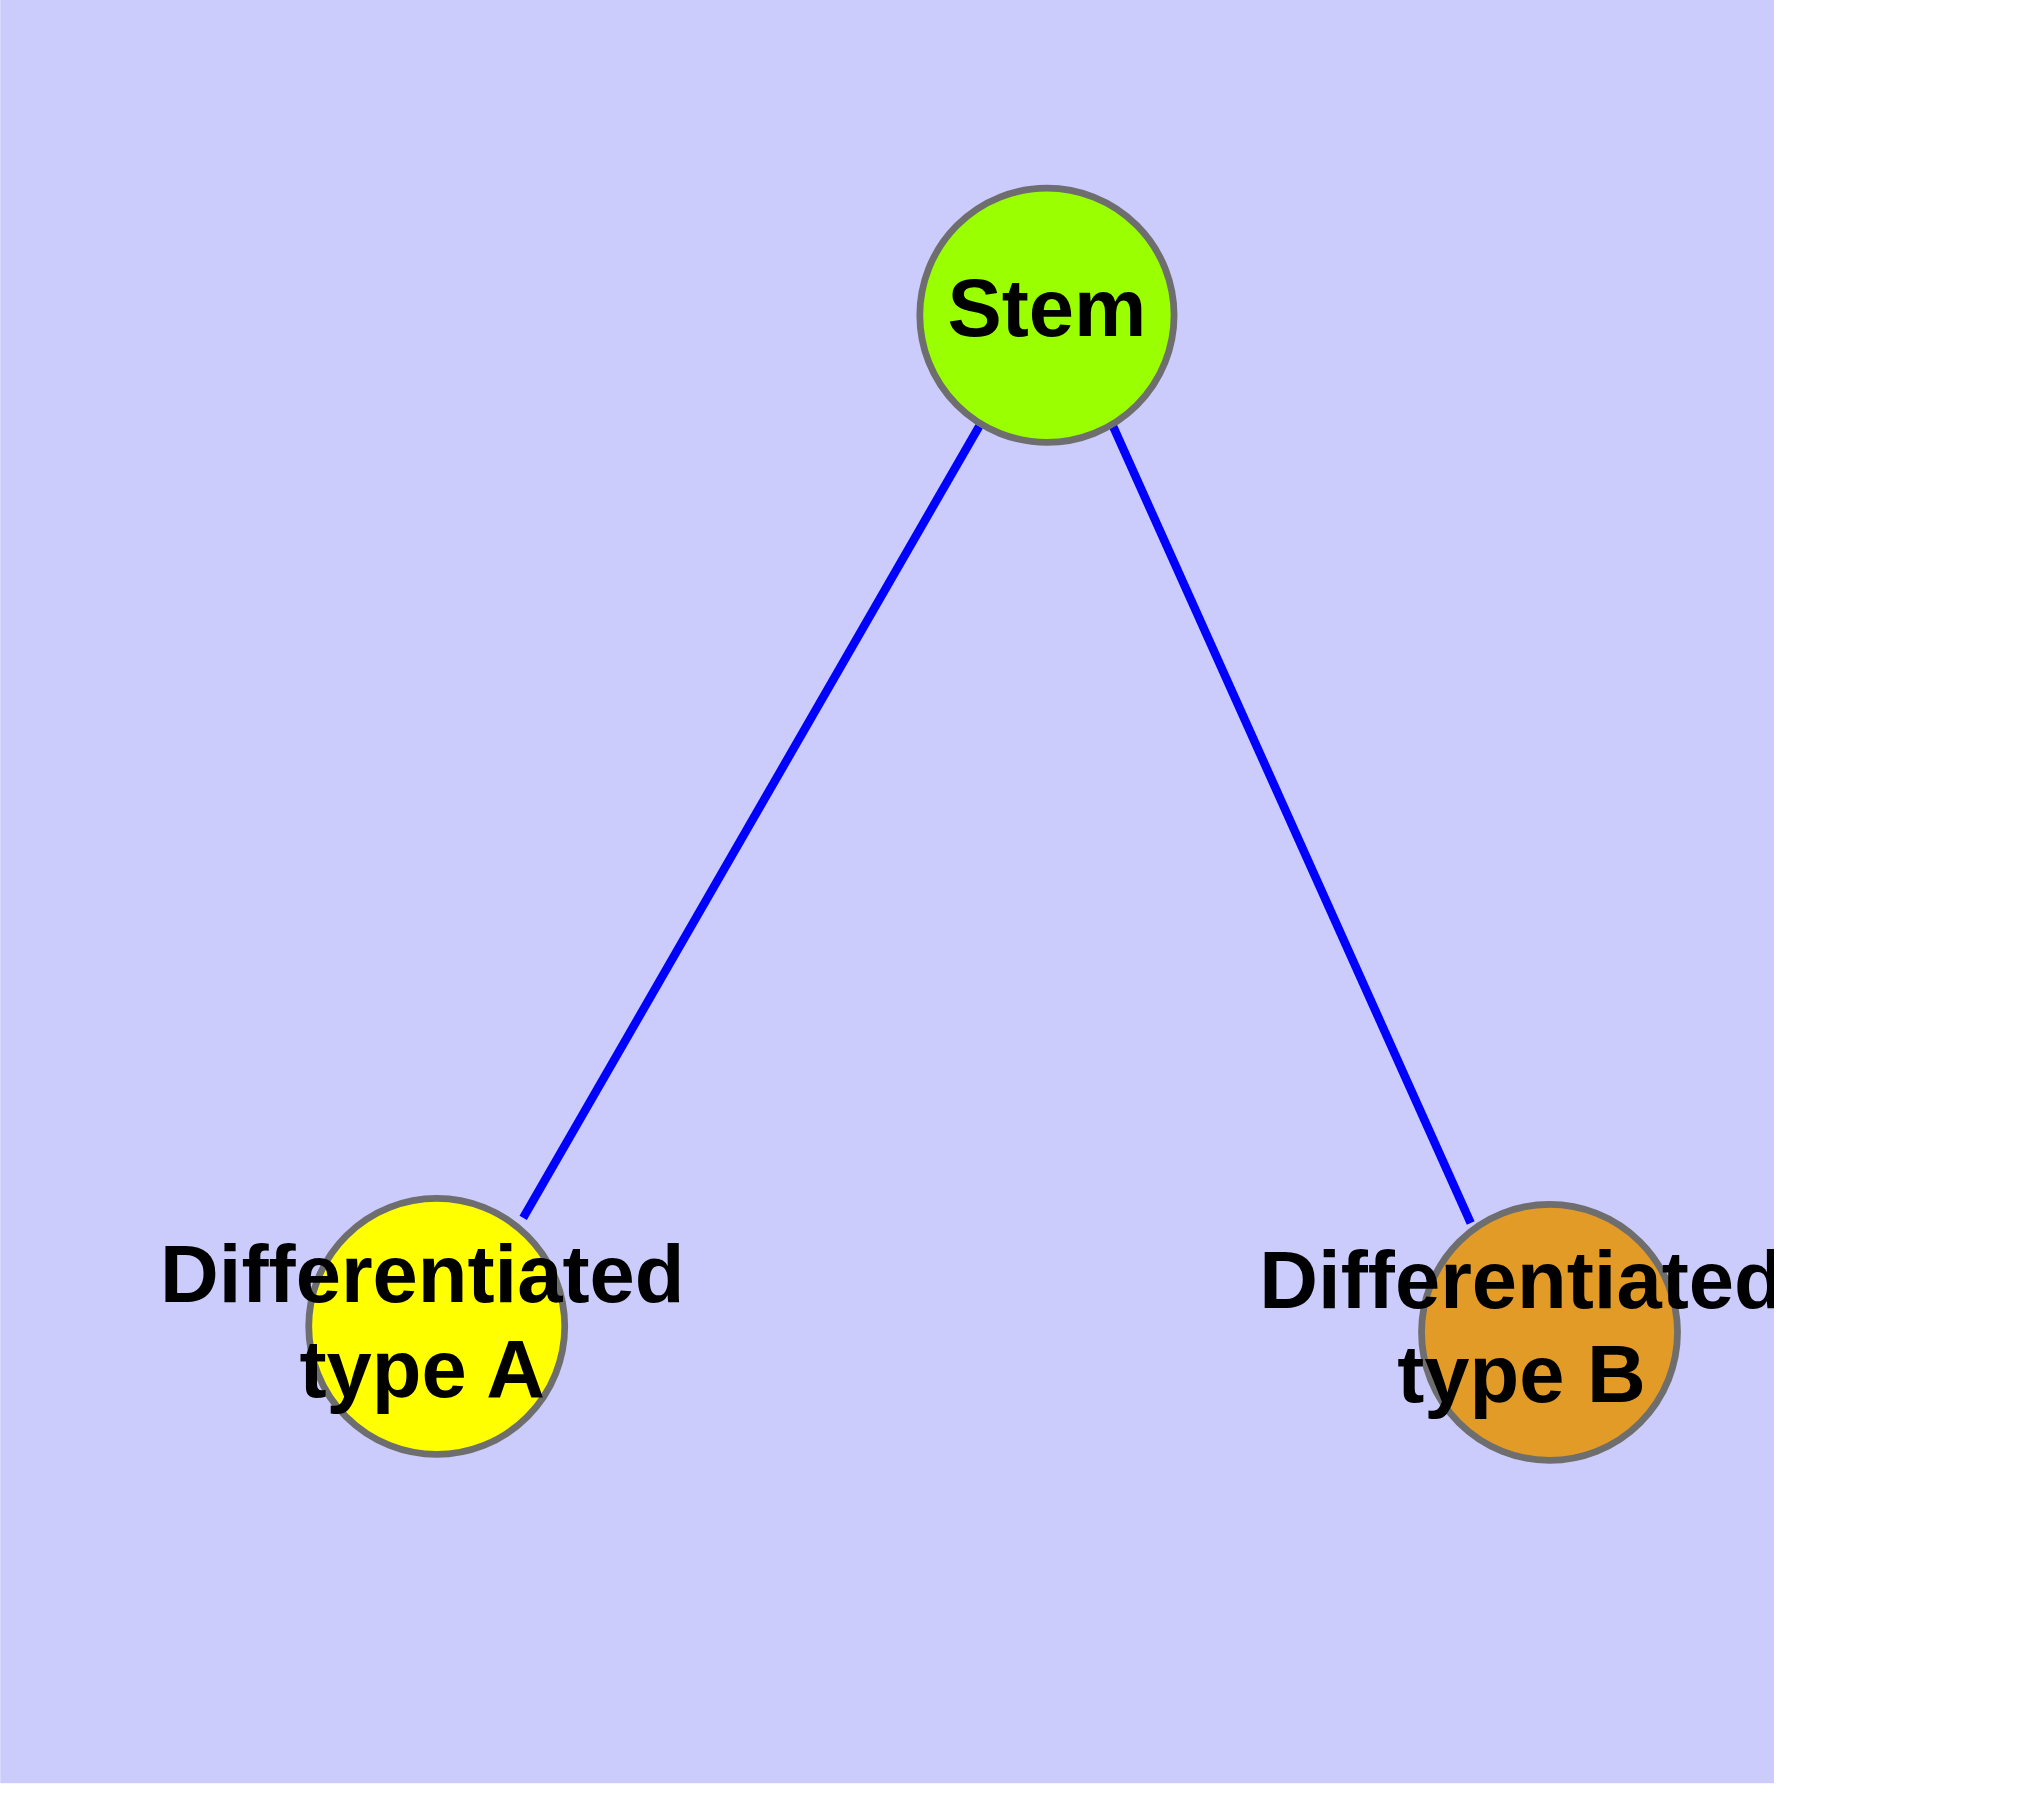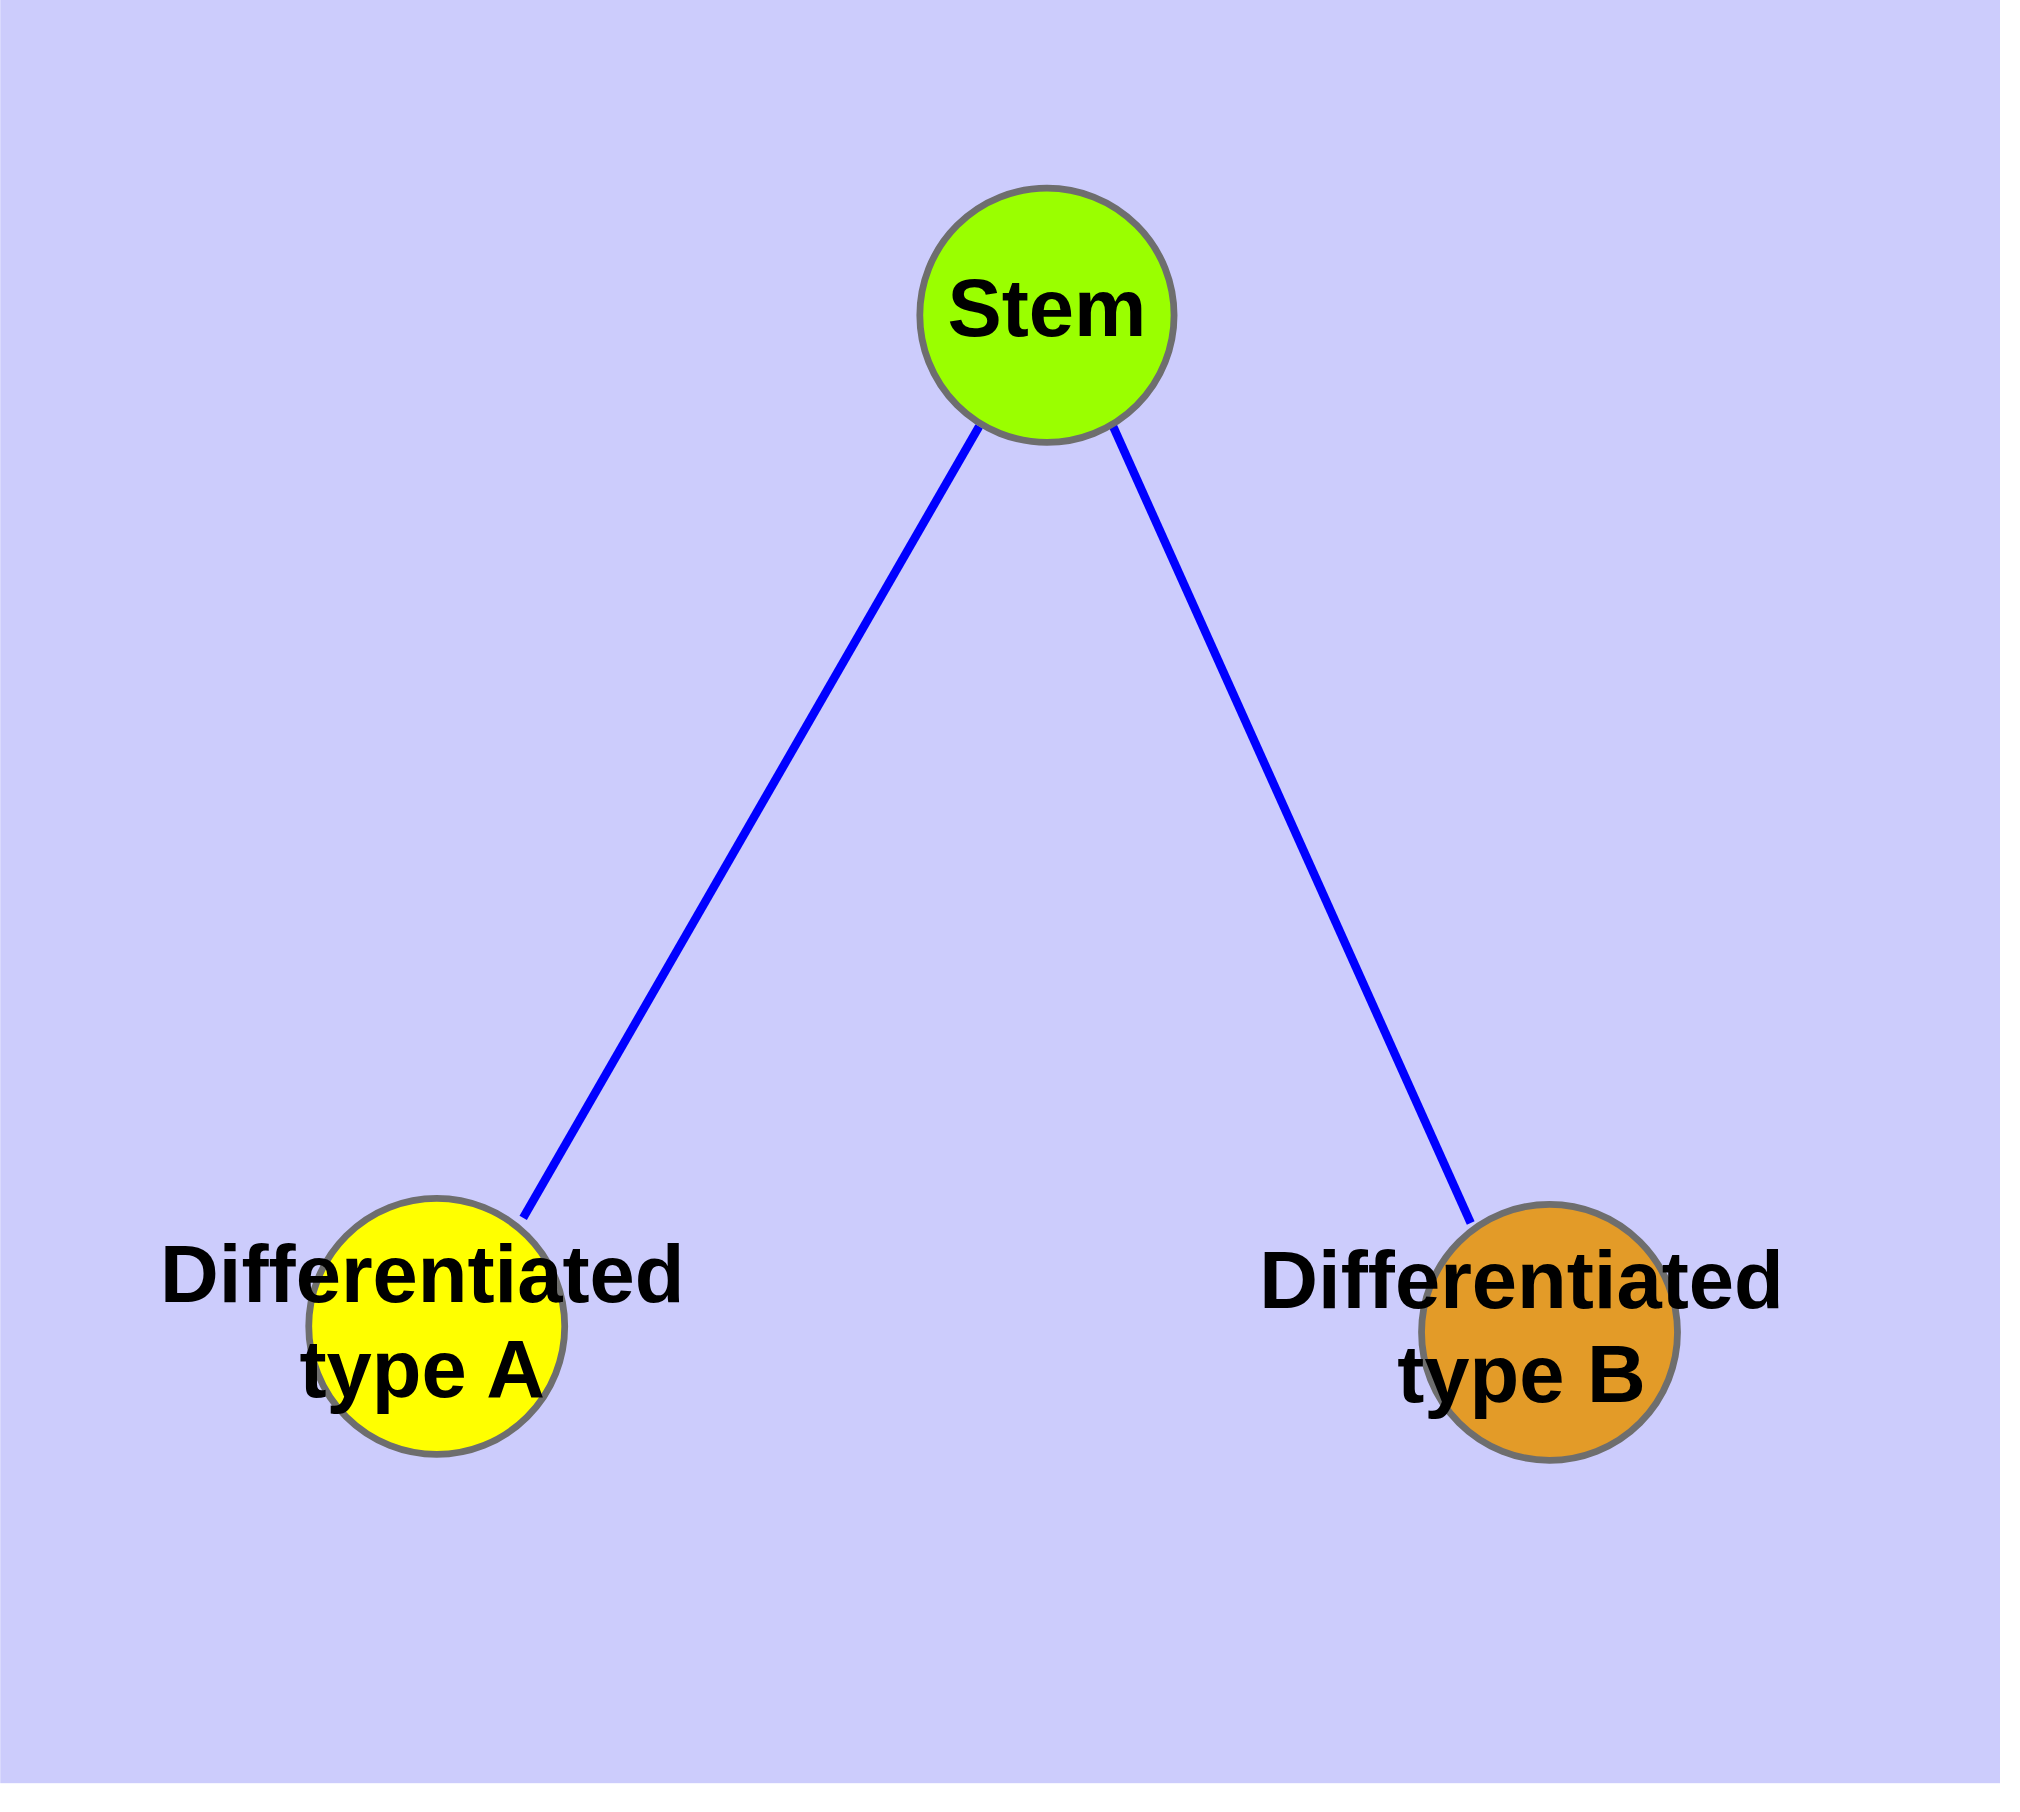--- a/index.html
+++ b/index.html
@@ -2,21 +2,21 @@
 <html style="font-size:13.6px"><head>
 <meta charset="utf-8">
 <style>
   html, body {
     margin: 0;
     padding: 0;
     background: #ffffff;
   }
   #canvas {
     position: relative;
-    width: 2000px;
+    width: 1774px;
     height: 1812px;
     background: #ffffff;
     overflow: hidden;
     font-family: "Liberation Sans", sans-serif;
   }
   #graph-svg {
     position: absolute;
     left: 0;
     top: 0;
     width: 2021px;

